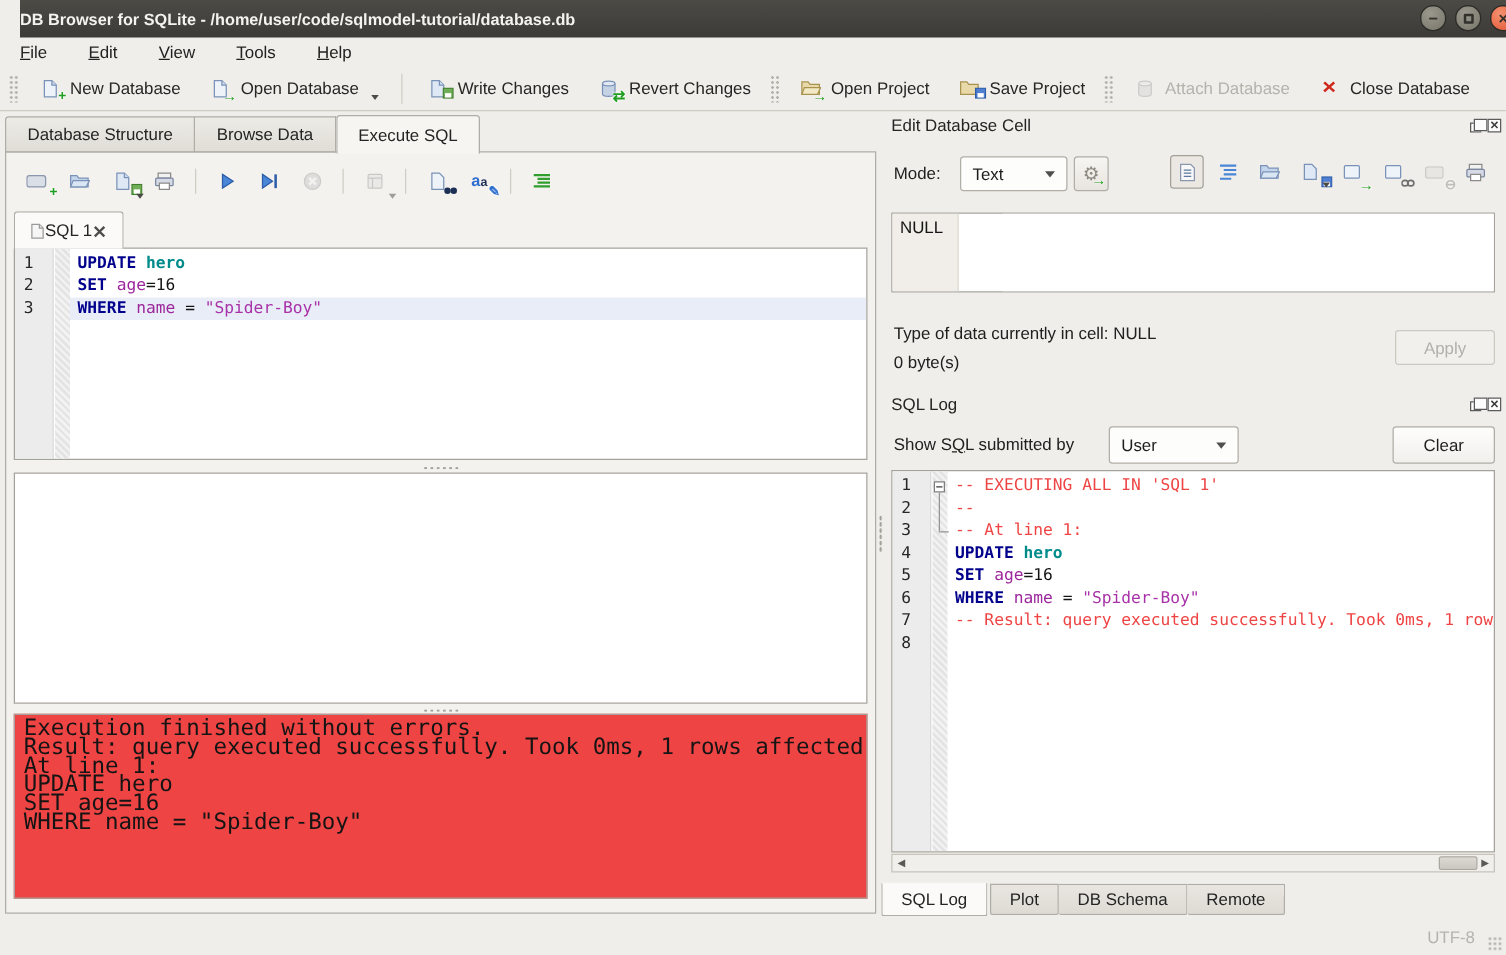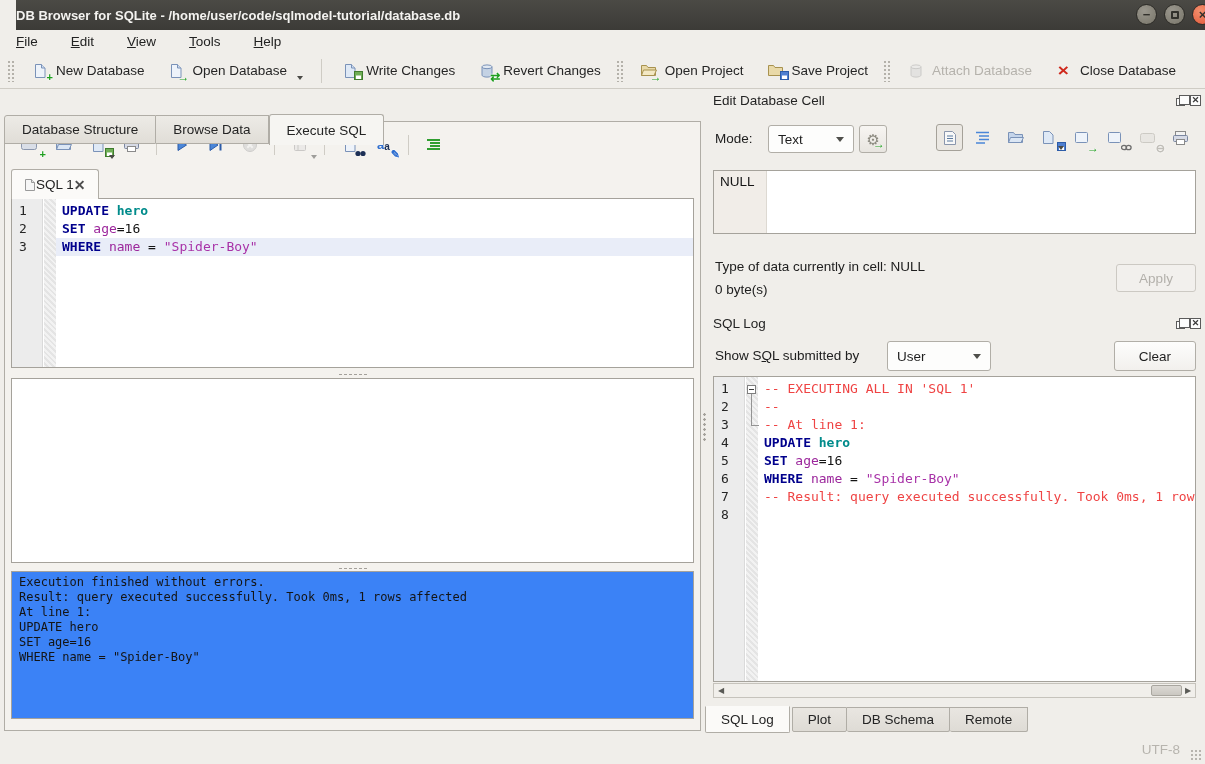--- a/index.html
+++ b/index.html
@@ -37,21 +37,21 @@
   .badge.gp { color:#1f9e1f; }
   .badge.ga { color:#1f9e1f; font-size:12px; }
   .badge.svg-b { bottom:-2px; }
   .drop { width:0; height:0; border-left:3.5px solid transparent; border-right:3.5px solid transparent;
     border-top:4px solid #4a4a46; margin-left:3px; align-self:flex-end; margin-bottom:6px; }
   .bigx { color:#cf281c; font-size:19px; font-weight:900; line-height:1; transform:scaleY(.9); }
 
   
   .tabs-left { position:absolute; left:4px; top:92px; display:flex; align-items:flex-end; z-index:3; }
   .mtab { height:29px; display:flex; align-items:center; padding:0 17px; font-size:13.5px; color:#242424;
-    background:linear-gradient(#edebe6,#e0ddd7); border:1px solid #b0ada6; border-left-width:0;margin-top:22px; }
+    background:linear-gradient(#edebe6,#e0ddd7); border:1px solid #b0ada6; border-left-width:0; }
   .mtab:first-child { border-left-width:1px; border-top-left-radius:3px; }
   .mtab.active { background:#f6f5f2; height:31px; border-left-width:1px; border-bottom:none;
     border-top-left-radius:3px; border-top-right-radius:3px; margin-bottom:-1px; }
 
   .left-frame { position:absolute; left:4px; top:121px; width:697px; height:610px;
     border:1px solid #b0ada6; background:#f4f2ee; }
 
   
   .sqlbar { position:absolute; left:12px; top:10px; display:flex; align-items:center; gap:9px; }
   .sbtn { width:25px; height:25px; display:flex; align-items:center; justify-content:center; position:relative; }
@@ -89,22 +89,22 @@
   .fold-vline { position:absolute; left:37px; top:17px; width:1px; height:31px; background:#939393; }
   .fold-elbow { position:absolute; left:37px; top:48px; width:8px; height:1px; background:#939393; }
 
   .splitter { position:absolute; left:6px; right:6px; height:6px; }
   .splitter::after { content:""; position:absolute; left:50%; margin-left:-15px; top:2px; width:30px; height:3px;
     background-image:radial-gradient(#a3a09a 1px, transparent 1.2px); background-size:5px 3px; }
   .vsplit { position:absolute; left:701px; top:122px; width:7px; height:609px; }
   .vsplit::after { content:""; position:absolute; top:50%; margin-top:-15px; left:2px; width:3px; height:30px;
     background-image:radial-gradient(#a3a09a 1px, transparent 1.2px); background-size:3px 5px; }
 
-  .output-box { position:absolute; background:#3b82f6; border:1px solid #a5a29b; overflow:hidden;
-    font-family:"DejaVu Sans Mono",monospace; font-size:12px; line-height:15px; color:#141414;
+  .output-box { position:absolute; background:#ef4444; border:1px solid #a5a29b; overflow:hidden;
+    font-family:"DejaVu Sans Mono",monospace; font-size:18px; line-height:15px; color:#141414;
     padding:3px 7px; white-space:pre; }
 
   
   .dock-header { position:absolute; font-size:13.5px; color:#242424; }
   .dock-icons { position:absolute; display:flex; gap:5px; align-items:center; }
   .ic-float { width:9px; height:8px; border:1px solid #5b5b5b; background:#fcfcfc; position:relative; margin-top:3px; }
   .ic-float::before { content:""; position:absolute; left:2px; top:-4px; width:9px; height:8px;
     border:1px solid #5b5b5b; background:#fcfcfc; }
   .ic-xbox { width:11px; height:11px; border:1px solid #5b5b5b; background:#fcfcfc; display:flex;
     align-items:center; justify-content:center; font-size:9px; font-weight:bold; color:#3a3a3a; line-height:1; }

